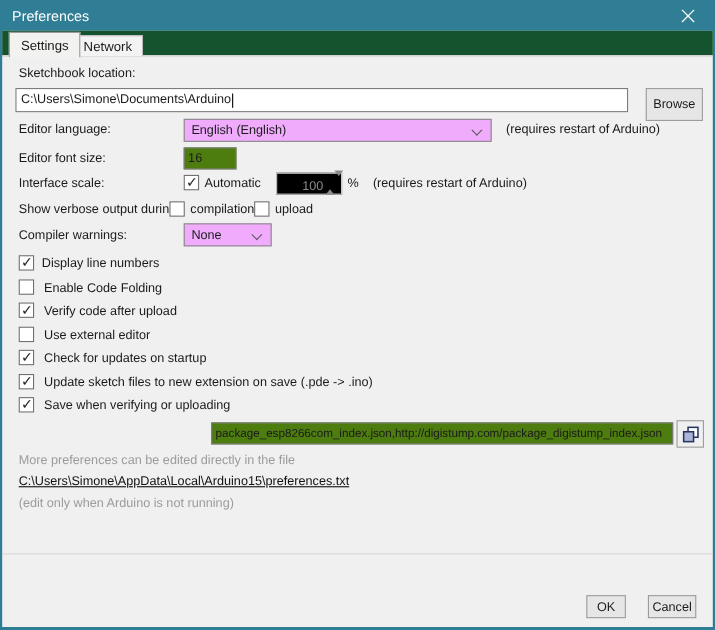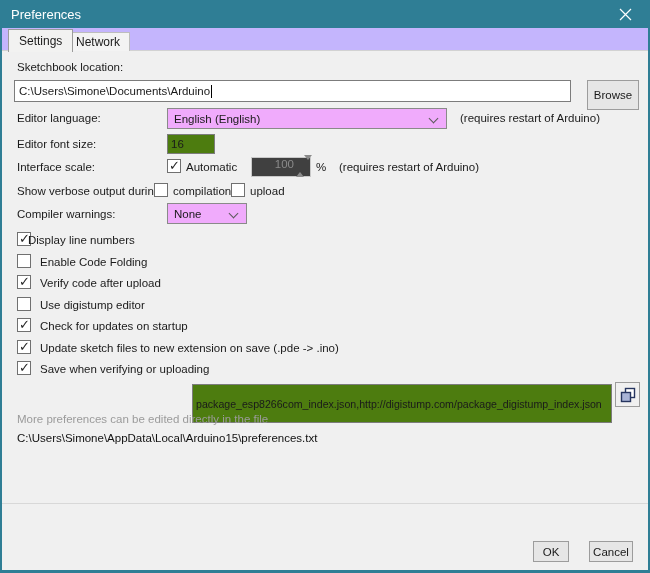--- a/index.html
+++ b/index.html
@@ -19,21 +19,21 @@
   }
   .titlebar .title { padding-left: 11px; font-size: 13px; }
   .close-btn {
     position: absolute; right: 8px; top: 0; width: 34px; height: 28px;
     display: flex; align-items: center; justify-content: center; cursor: default;
   }
 
   
   .tabstrip {
     position: absolute; top: 28px; left: 0; width: 646px; height: 23px;
-    background: #c4b5fd; border-bottom: 1px solid #d2d2d2;
+    background: #14532d; border-bottom: 1px solid #d2d2d2;
   }
   .tab { position: absolute; font-size: 12px; }
   .tab-active {
     left: 6px; top: 1px; height: 23px; padding: 4px 10px 0 10px;
     background: #f2f2f1; border: 1px solid #9b9b9b; border-bottom: none; z-index: 2;
   }
   .tab-inactive {
     left: 64px; top: 4px; height: 19px; padding: 2px 9px 0 9px;
     background: #f3f3f3; border: 1px solid #bdbdbd; border-bottom: none;
   }
@@ -75,22 +75,22 @@
     position: absolute; width: 14px; height: 14px; background: #ffffff;
     border: 1px solid #707070;
   }
   .cb.on::after {
     content: "\2713"; position: absolute; left: 1px; top: -2px;
     font-size: 13px; color: #262626;
   }
 
   
   .spinner {
-    position: absolute; width: 60px; height: 20px; background: #404040;
-    border: 1px solid #c9c9c9; display: flex; align-items: flex-start;
+    position: absolute; width: 60px; height: 20px; background: #000000;
+    border: 1px solid #c9c9c9; display: flex; align-items: flex-end;
   }
   .spinner .val { flex: 1; text-align: right; color: #8a8a8a; padding-right: 16px; }
   .spin-arrows { position: absolute; right: 2px; top: 2px; width: 12px; }
   .arrow-up, .arrow-down { width: 0; height: 0; margin: 2px auto; }
   .arrow-up   { border-left: 4px solid transparent; border-right: 4px solid transparent; border-bottom: 5px solid #8a8a8a; }
   .arrow-down { border-left: 4px solid transparent; border-right: 4px solid transparent; border-top: 5px solid #8a8a8a; }
 
   .iconbtn {
     position: absolute; width: 25px; height: 25px; background: #f0f0f0;
     border: 1px solid #9c9c9c; display: flex; align-items: center; justify-content: center;
@@ -158,50 +158,51 @@
   <div class="cb" style="left:229px; top:183px;"></div>
   <div class="label" style="left:248px; top:185px;">upload</div>
 
   <div class="label" style="left:15px; top:208px;">Compiler warnings:</div>
   <div class="combo" style="left:165px; top:203px; width:80px; height:21px;">
     <span>None</span>
     <span class="chev"></span>
   </div>
 
   <div class="cb on" style="left:15px; top:232px;"></div>
-  <div class="label" style="left:26px; top:234px;">Display line numbers</div>
+  <div class="label" style="left:36px; top:234px;">Display line numbers</div>
 
   <div class="cb" style="left:15px; top:254px;"></div>
   <div class="label" style="left:38px; top:256px;">Enable Code Folding</div>
 
   <div class="cb on" style="left:15px; top:275px;"></div>
   <div class="label" style="left:38px; top:277px;">Verify code after upload</div>
 
   <div class="cb" style="left:15px; top:297px;"></div>
-  <div class="label" style="left:38px; top:299px;">Use digistump editor</div>
+  <div class="label" style="left:38px; top:299px;">Use external editor</div>
 
   <div class="cb on" style="left:15px; top:318px;"></div>
   <div class="label" style="left:38px; top:320px;">Check for updates on startup</div>
 
   <div class="cb on" style="left:15px; top:340px;"></div>
   <div class="label" style="left:38px; top:342px;">Update sketch files to new extension on save (.pde -&gt; .ino)</div>
 
   <div class="cb on" style="left:15px; top:361px;"></div>
   <div class="label" style="left:38px; top:363px;">Save when verifying or uploading</div>
 
-  <input class="tf" style="left: 190px; top: 384px; width: 420px; height: 39px; font-size: 10.6px;" value="package_esp8266com_index.json,http://digistump.com/package_digistump_index.json">
+  <input class="tf" style="left: 190px; top: 384px; width: 420px; height: 20px; font-size: 10.6px;" value="package_esp8266com_index.json,http://digistump.com/package_digistump_index.json">
   <div class="iconbtn" style="left:613px; top:382px;">
     <svg width="16" height="16" viewBox="0 0 16 16">
       <rect x="5.5" y="1.5" width="9" height="9" fill="#ffffff" stroke="#26355f" stroke-width="1.4"></rect>
       <rect x="1.5" y="5.5" width="9" height="9" fill="#a9b4d6" stroke="#26355f" stroke-width="1.4"></rect>
     </svg>
   </div>
 
   <div class="label gray" style="left:15px; top:413px;">More preferences can be edited directly in the file</div>
-  <div class="label" style="left:15px; top:432px; color:#111111;">C:\Users\Simone\AppData\Local\Arduino15\preferences.txt</div>
+  <div class="label" style="left:15px; top:432px; color:#111111;text-decoration:underline;">C:\Users\Simone\AppData\Local\Arduino15\preferences.txt</div>
+  <div class="label gray" style="left:15px; top:452px;">(edit only when Arduino is not running)</div>
 
   <div class="separator" style="top:503px;"></div>
 
   <div class="btn" style="left:531px; top:541px; width:36px; height:21px;">
     <span>OK</span>
   </div>
   <div class="btn" style="left:587px; top:541px; width:44px; height:21px;">
     <span>Cancel</span>
   </div>
 

